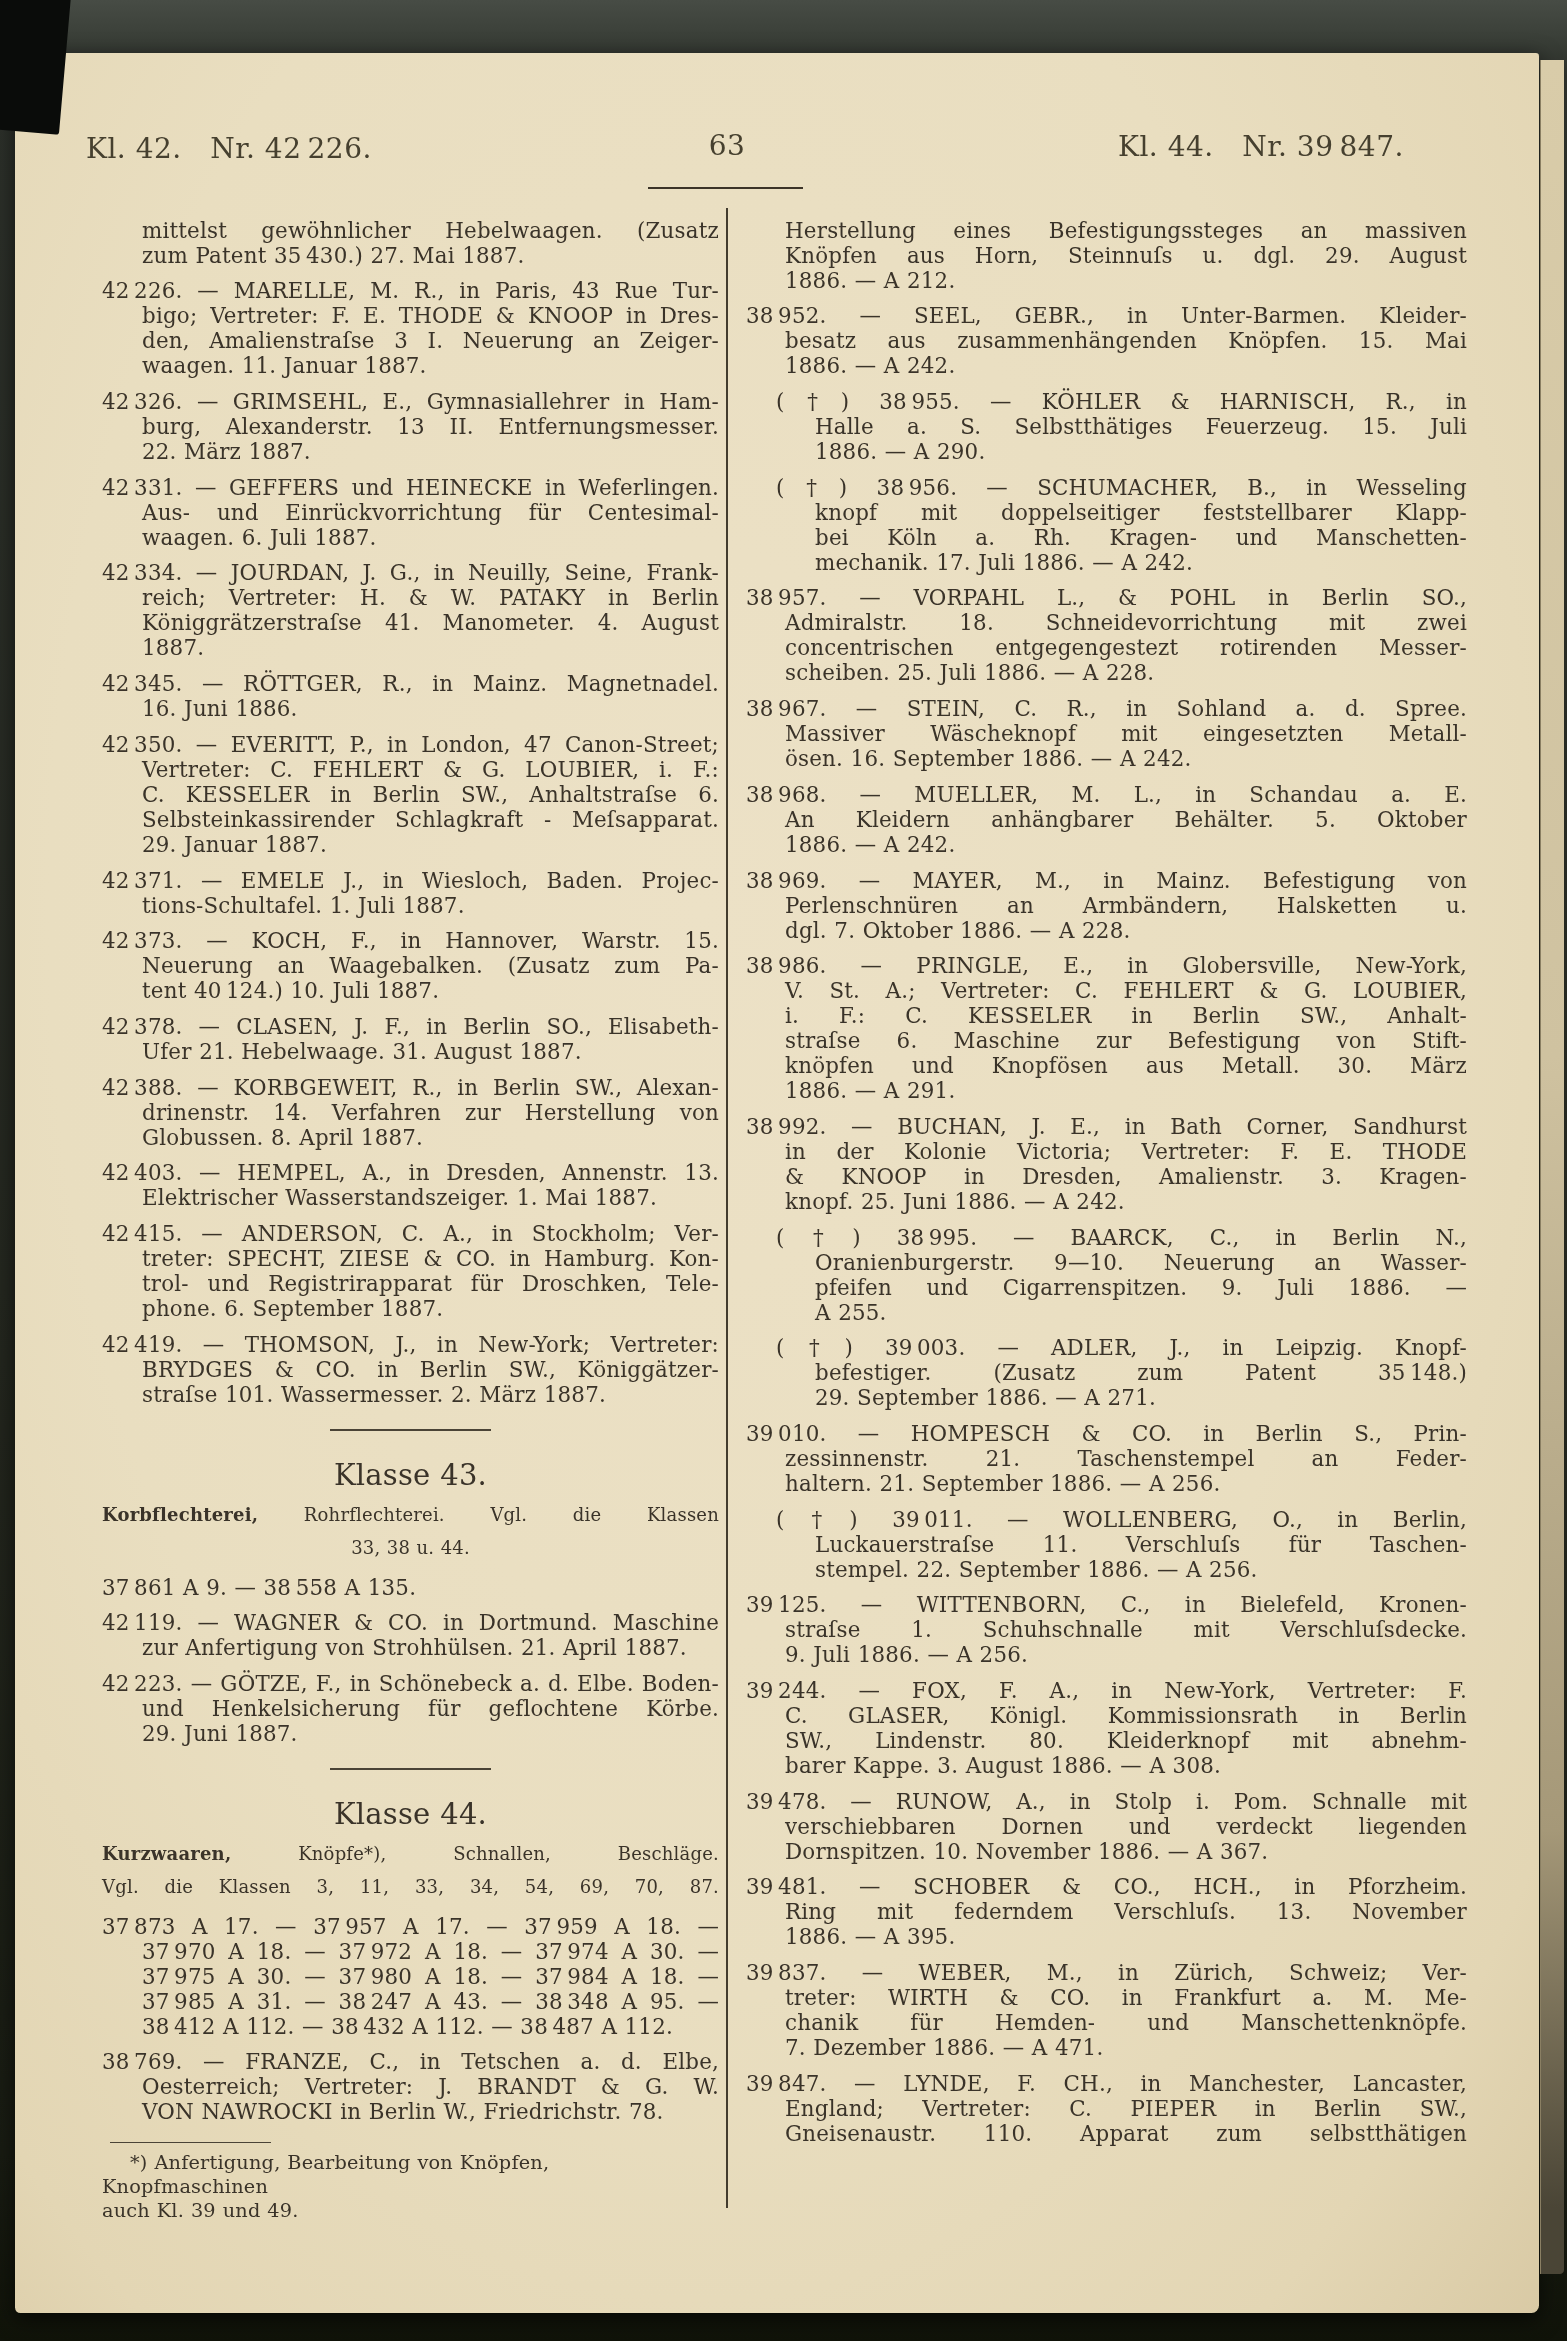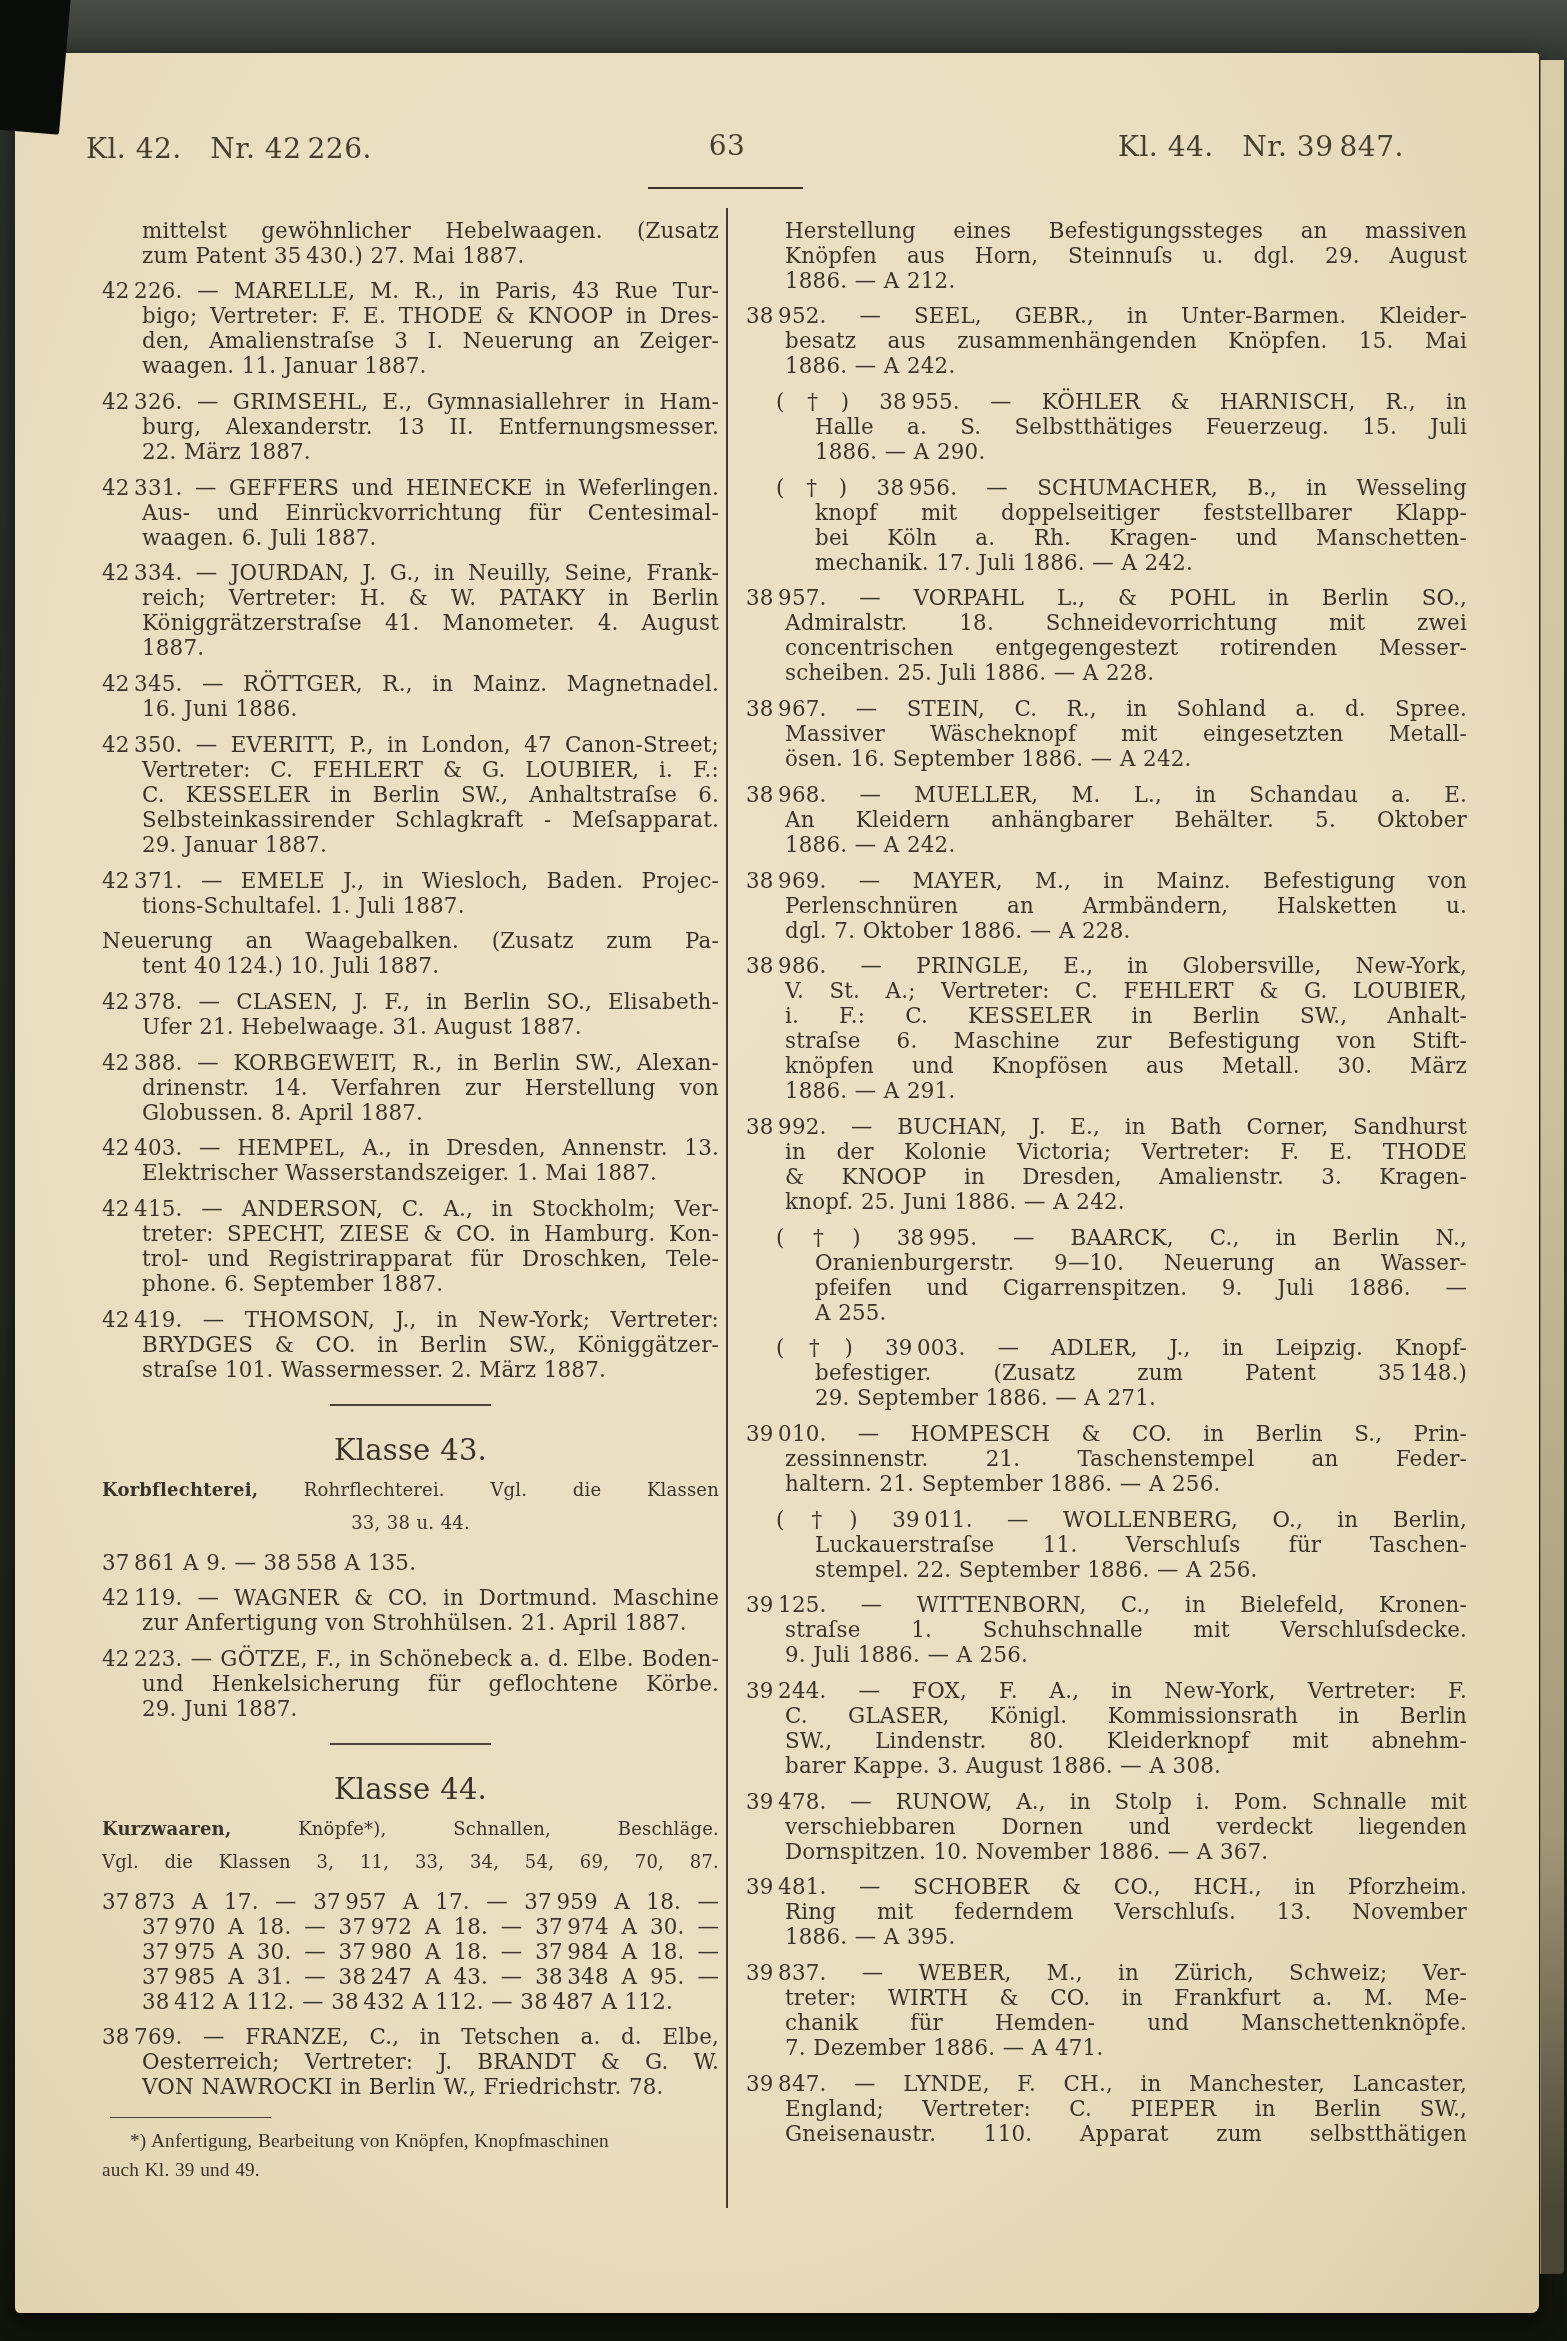--- a/index.html
+++ b/index.html
@@ -41,21 +41,21 @@
   .col .ln{text-align:justify;text-align-last:justify;}
   .col .ln.last{text-align-last:left;}
   .rule-center{width:161px;border-top:2.1px solid #4a4336;margin:22.5px auto 3.2px auto;}
   .klasse{text-align:center;font-size:29px;margin-top:32px;line-height:25px;}
   .title{margin-top:9.7px;}
   .title-ln{font-size:18px;line-height:33px;}
   .title-ln .tb{font-weight:bold;}
   .tcenter{text-align:center;}
   .tjustify{text-align:justify;text-align-last:justify;}
   .foot-rule{width:161px;border-top:1.6px solid #4a4336;margin:18px 0 7.5px 7.5px;}
-  .footnote{font-size:19.3px;line-height:29px;font-family:Liberation Serif, serif;}
+  .footnote{font-size:19.3px;line-height:24px;}
   .footnote .fl{text-align:left;}
   .footnote .f1{text-indent:28px;}
 </style>
 </head>
 <body>
 
 <div class="page">
   <div class="hdr hdr-left">Kl. 42. Nr. 42 226.</div>
   <div class="hdr pageno">63</div>
   <div class="pageno-rule"></div>
@@ -99,20 +99,21 @@
         <div class="ln">Vertreter: C. FEHLERT &amp; G. LOUBIER, i. F.:</div>
         <div class="ln">C. KESSELER in Berlin SW., Anhaltstraſse 6.</div>
         <div class="ln">Selbsteinkassirender Schlagkraft - Meſsapparat.</div>
         <div class="ln last">29. Januar 1887.</div>
       </div>
       <div class="para">
         <div class="ln">42 371. — EMELE J., in Wiesloch, Baden. Projec-</div>
         <div class="ln last">tions-Schultafel. 1. Juli 1887.</div>
       </div>
       <div class="para">
+        <div class="ln">42 373. — KOCH, F., in Hannover, Warstr. 15.</div>
         <div class="ln">Neuerung an Waagebalken. (Zusatz zum Pa-</div>
         <div class="ln last">tent 40 124.) 10. Juli 1887.</div>
       </div>
       <div class="para">
         <div class="ln">42 378. — CLASEN, J. F., in Berlin SO., Elisabeth-</div>
         <div class="ln last">Ufer 21. Hebelwaage. 31. August 1887.</div>
       </div>
       <div class="para">
         <div class="ln">42 388. — KORBGEWEIT, R., in Berlin SW., Alexan-</div>
         <div class="ln">drinenstr. 14. Verfahren zur Herstellung von</div>

